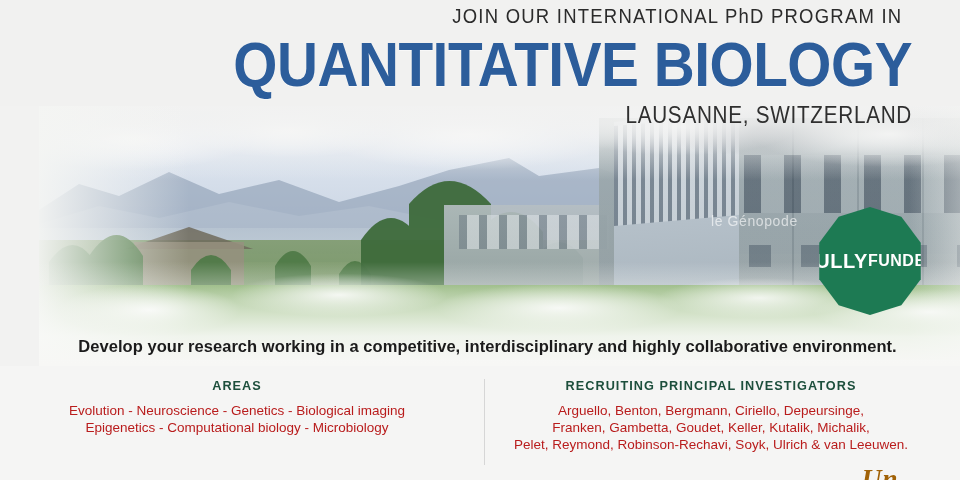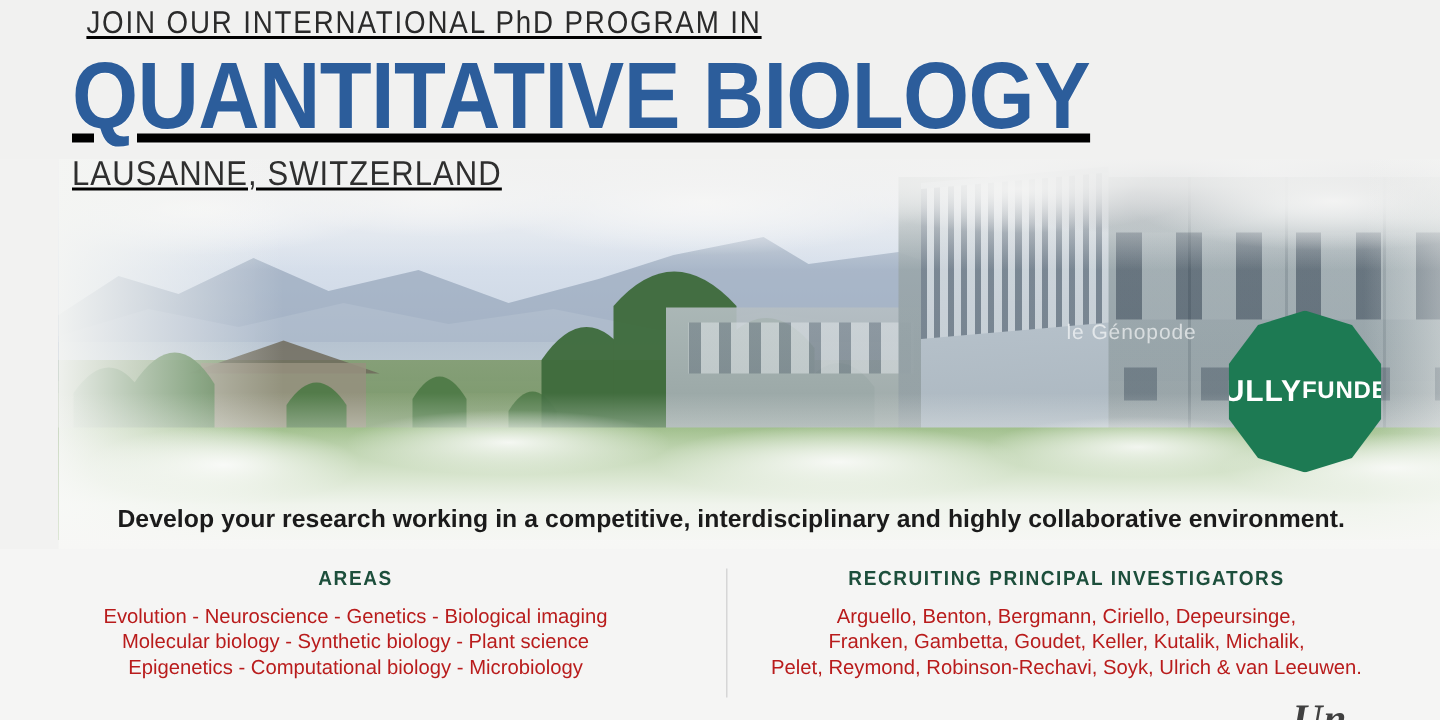--- a/index.html
+++ b/index.html
@@ -147,21 +147,21 @@
   .page-top-fill {
     position:absolute; left:0; top:0; width:960px; height:106px;
     background:#f1f1f0;
   }
   .page-bottom-fill {
     position:absolute; left:0; top:366px; width:960px; height:114px;
     background:#f5f5f4;
   }
 
   
-  .header { position:absolute; left:0; top:0; width:960px; text-align:left;text-decoration:underline; }
+  .header { position:absolute; left:0; top:0; width:960px; text-align:right; }
   .kicker {
     margin-top:4px;
     font-size:21px; letter-spacing:1.4px; font-weight:400;
     color:#2b2b2b;
     font-family:"Liberation Sans Narrow","Liberation Sans", sans-serif;
     transform:scaleX(.88); transform-origin:center;
   }
   .title {
     margin-top:5px;
     font-size:63px; line-height:1; font-weight:bold;
@@ -224,21 +224,21 @@
   .col-body div { white-space:nowrap; }
   .divider {
     position:absolute; left:484px; top:379px;
     width:1px; height:86px;
     background:#d6d6d6;
   }
 
   
   .unil-logo {
     position:absolute; left:862px; top:464px;
-    font-size:27px; color:#404040;
+    font-size:27px; color:#a16207;
     font-family:"Liberation Serif", serif;
     font-style:italic; font-weight:bold;
     letter-spacing:1px;
     overflow:hidden; height:16px;
   }
 </style>
 </head>
 <body>
 
 <div id="poster">
@@ -320,21 +320,20 @@
 
   <div class="tagline">Develop your research working in a competitive, interdisciplinary and highly collaborative environment.</div>
 
   <div class="divider"></div>
   <div class="columns">
 
     <div class="col">
       <div class="col-head">AREAS</div>
       <div class="col-body">
         <div>Evolution - Neuroscience - Genetics - Biological imaging</div>
-        <div>Molecular biology - Synthetic biology - Plant science</div>
         <div>Epigenetics - Computational biology - Microbiology</div>
       </div>
     </div>
 
     <div class="col">
       <div class="col-head">RECRUITING PRINCIPAL INVESTIGATORS</div>
       <div class="col-body">
         <div>Arguello, Benton, Bergmann, Ciriello, Depeursinge,</div>
         <div>Franken, Gambetta, Goudet, Keller, Kutalik, Michalik,</div>
         <div>Pelet, Reymond, Robinson-Rechavi, Soyk, Ulrich &amp; van Leeuwen.</div>

